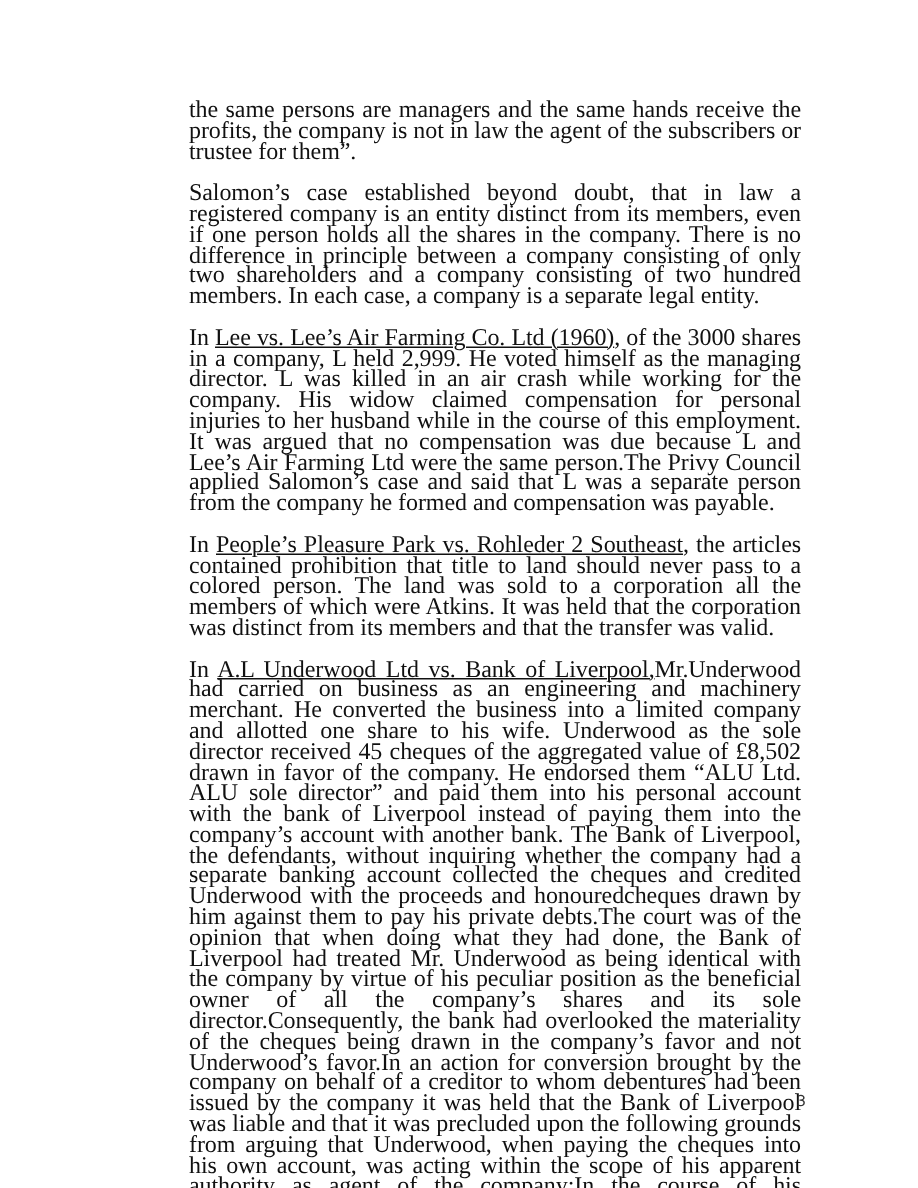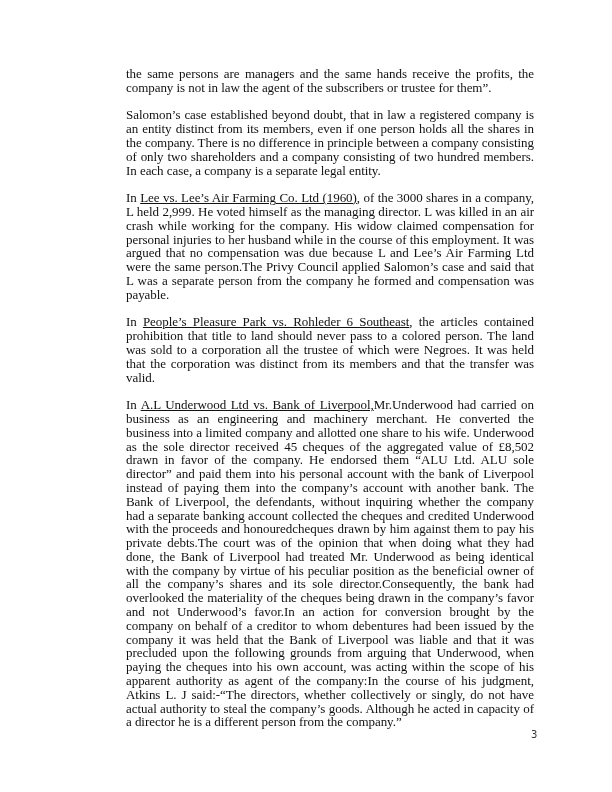--- a/index.html
+++ b/index.html
@@ -24,21 +24,21 @@
       background: #ffffff;
     }
     .content {
       position: absolute;
       left: 126px;
       top: 67px;
       width: 408px;
     }
     .para {
       margin: 0 0 13.8px 0;
-      font-size: 13px;
+      font-size: 16px;
       line-height: 13.8px;
       text-align: justify;
       letter-spacing: -0.05px;
     }
     .case-name {
       font-weight: normal;
       text-decoration: underline;
       text-decoration-thickness: 1.3px;
       text-underline-offset: 1px;
     }
@@ -63,21 +63,21 @@
 
     <p class="para">
       <span>Salomon’s case established beyond doubt, that in law a registered company is an entity distinct from its members, even if one person holds all the shares in the company.  There is no difference in principle between a company consisting of only two shareholders and a company consisting of two hundred members.  In each case, a company is a separate legal entity.</span>
     </p>
 
     <p class="para">
       <span>In </span><span class="case-name">Lee vs. Lee’s Air Farming Co. Ltd (1960)</span><span>, of the 3000 shares in a company, L held 2,999.  He voted himself as the managing director. L was killed in an air crash while working for the company.  His widow claimed compensation for personal injuries to her husband while in the course of this employment.  It was argued that no compensation was due because L and Lee’s Air Farming Ltd were the same person.The Privy Council applied Salomon’s case and said that L was a separate person from the company he formed and compensation was payable.</span>
     </p>
 
     <p class="para">
-      <span>In </span><span class="case-name">People’s Pleasure Park vs. Rohleder 6 Southeast</span><span>, the articles contained prohibition that title to land should never pass to a colored person.  The land was sold to a corporation all the trustee of which were Negroes.  It was held that the corporation was distinct from its members and that the transfer was valid.</span>
+      <span>In </span><span class="case-name">People’s Pleasure Park vs. Rohleder 2 Southeast</span><span>, the articles contained prohibition that title to land should never pass to a colored person.  The land was sold to a corporation all the members of which were Atkins.  It was held that the corporation was distinct from its members and that the transfer was valid.</span>
     </p>
 
     <p class="para">
       <span>In </span><span class="case-name">A.L Underwood Ltd vs. Bank of Liverpool,</span><span>Mr.Underwood had carried on business as an engineering and machinery merchant.  He converted the business into a limited company and allotted one share to his wife. Underwood as the sole director received 45 cheques of the aggregated value of £8,502 drawn in favor of the company.  He endorsed them “ALU Ltd.  ALU sole director” and paid them into his personal account with the bank of Liverpool instead of paying them into the company’s account with another bank.  The Bank of Liverpool, the defendants, without inquiring whether the company had a separate banking account collected the cheques and credited Underwood with the proceeds and honouredcheques drawn by him against them to pay his private debts.The court was of the opinion that when doing what they had done, the Bank of Liverpool had treated Mr. Underwood as being identical with the company by virtue of his peculiar position as the beneficial owner of all the company’s shares and its sole director.Consequently, the bank had overlooked the materiality of the cheques being drawn in the company’s favor and not Underwood’s favor.In an action for conversion brought by the company on behalf of a creditor to whom debentures had been issued by the company it was held that the Bank of Liverpool was liable and that it was precluded upon the following grounds from arguing that Underwood, when paying the cheques into his own account, was acting within the scope of his apparent authority as agent of the company:In the course of his judgment, Atkins L. J said:-“The directors, whether collectively or singly, do not have actual authority to steal the company’s goods.  Although he acted in capacity of a director he is a different person from the company.”</span>
     </p>
 
   </div>
 
   <div class="page-number">3</div>
 </div>

